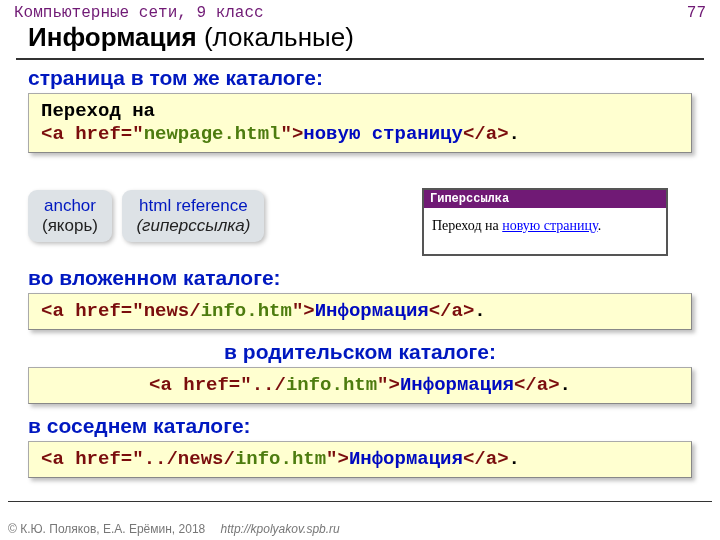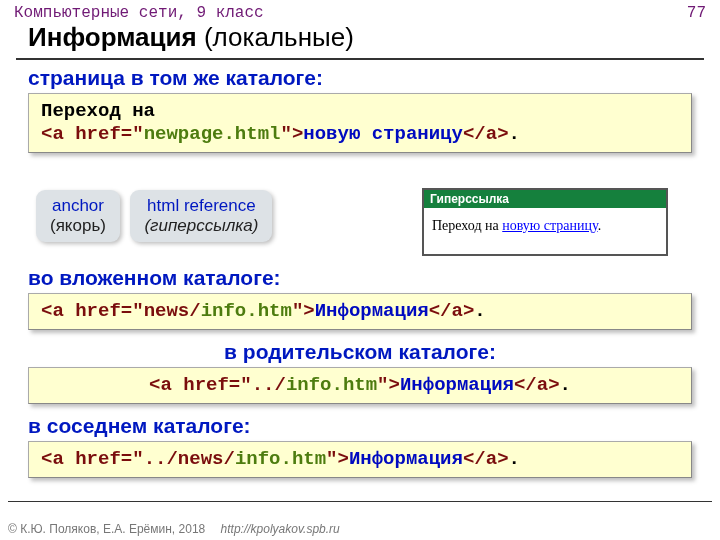--- a/index.html
+++ b/index.html
@@ -73,21 +73,21 @@
   }
   .c-tag    { color: #7a0d0d; }
   .c-green  { color: #4d7c0f; }
   .c-blue   { color: #000ac0; }
   .c-black  { color: #000; }
 
   
   .chips-row {
     position: absolute;
     top: 190px;
-    left: 36px;
+    left: 28px;
     right: 28px;
     height: 74px;
   }
   .chip {
     display: inline-block;
     background: #dde2e6;
     border-radius: 9px;
     padding: 6px 14px;
     box-shadow: 2px 2px 4px rgba(0,0,0,0.25);
     text-align: center;
@@ -102,26 +102,26 @@
     position: absolute;
     top: -2px;
     right: 24px;
     width: 246px;
     height: 68px;
     border: 2px solid #555;
     background: #fff;
     box-sizing: border-box;
   }
   .preview-title {
-    background: #15803d;
+    background: #701a75;
     color: #fff;
     font-size: 12px;
     padding: 2px 6px;
     font-weight: bold;
-    font-family: Liberation Sans, sans-serif;
+    font-family: Liberation Mono, monospace;
   }
   .preview-body {
     background: #fff;
     font-size: 14px;
     font-family: "Times New Roman", serif;
     padding: 10px 8px;
     color: #000;
   }
   .preview-body a {
     color: #0000ff;

